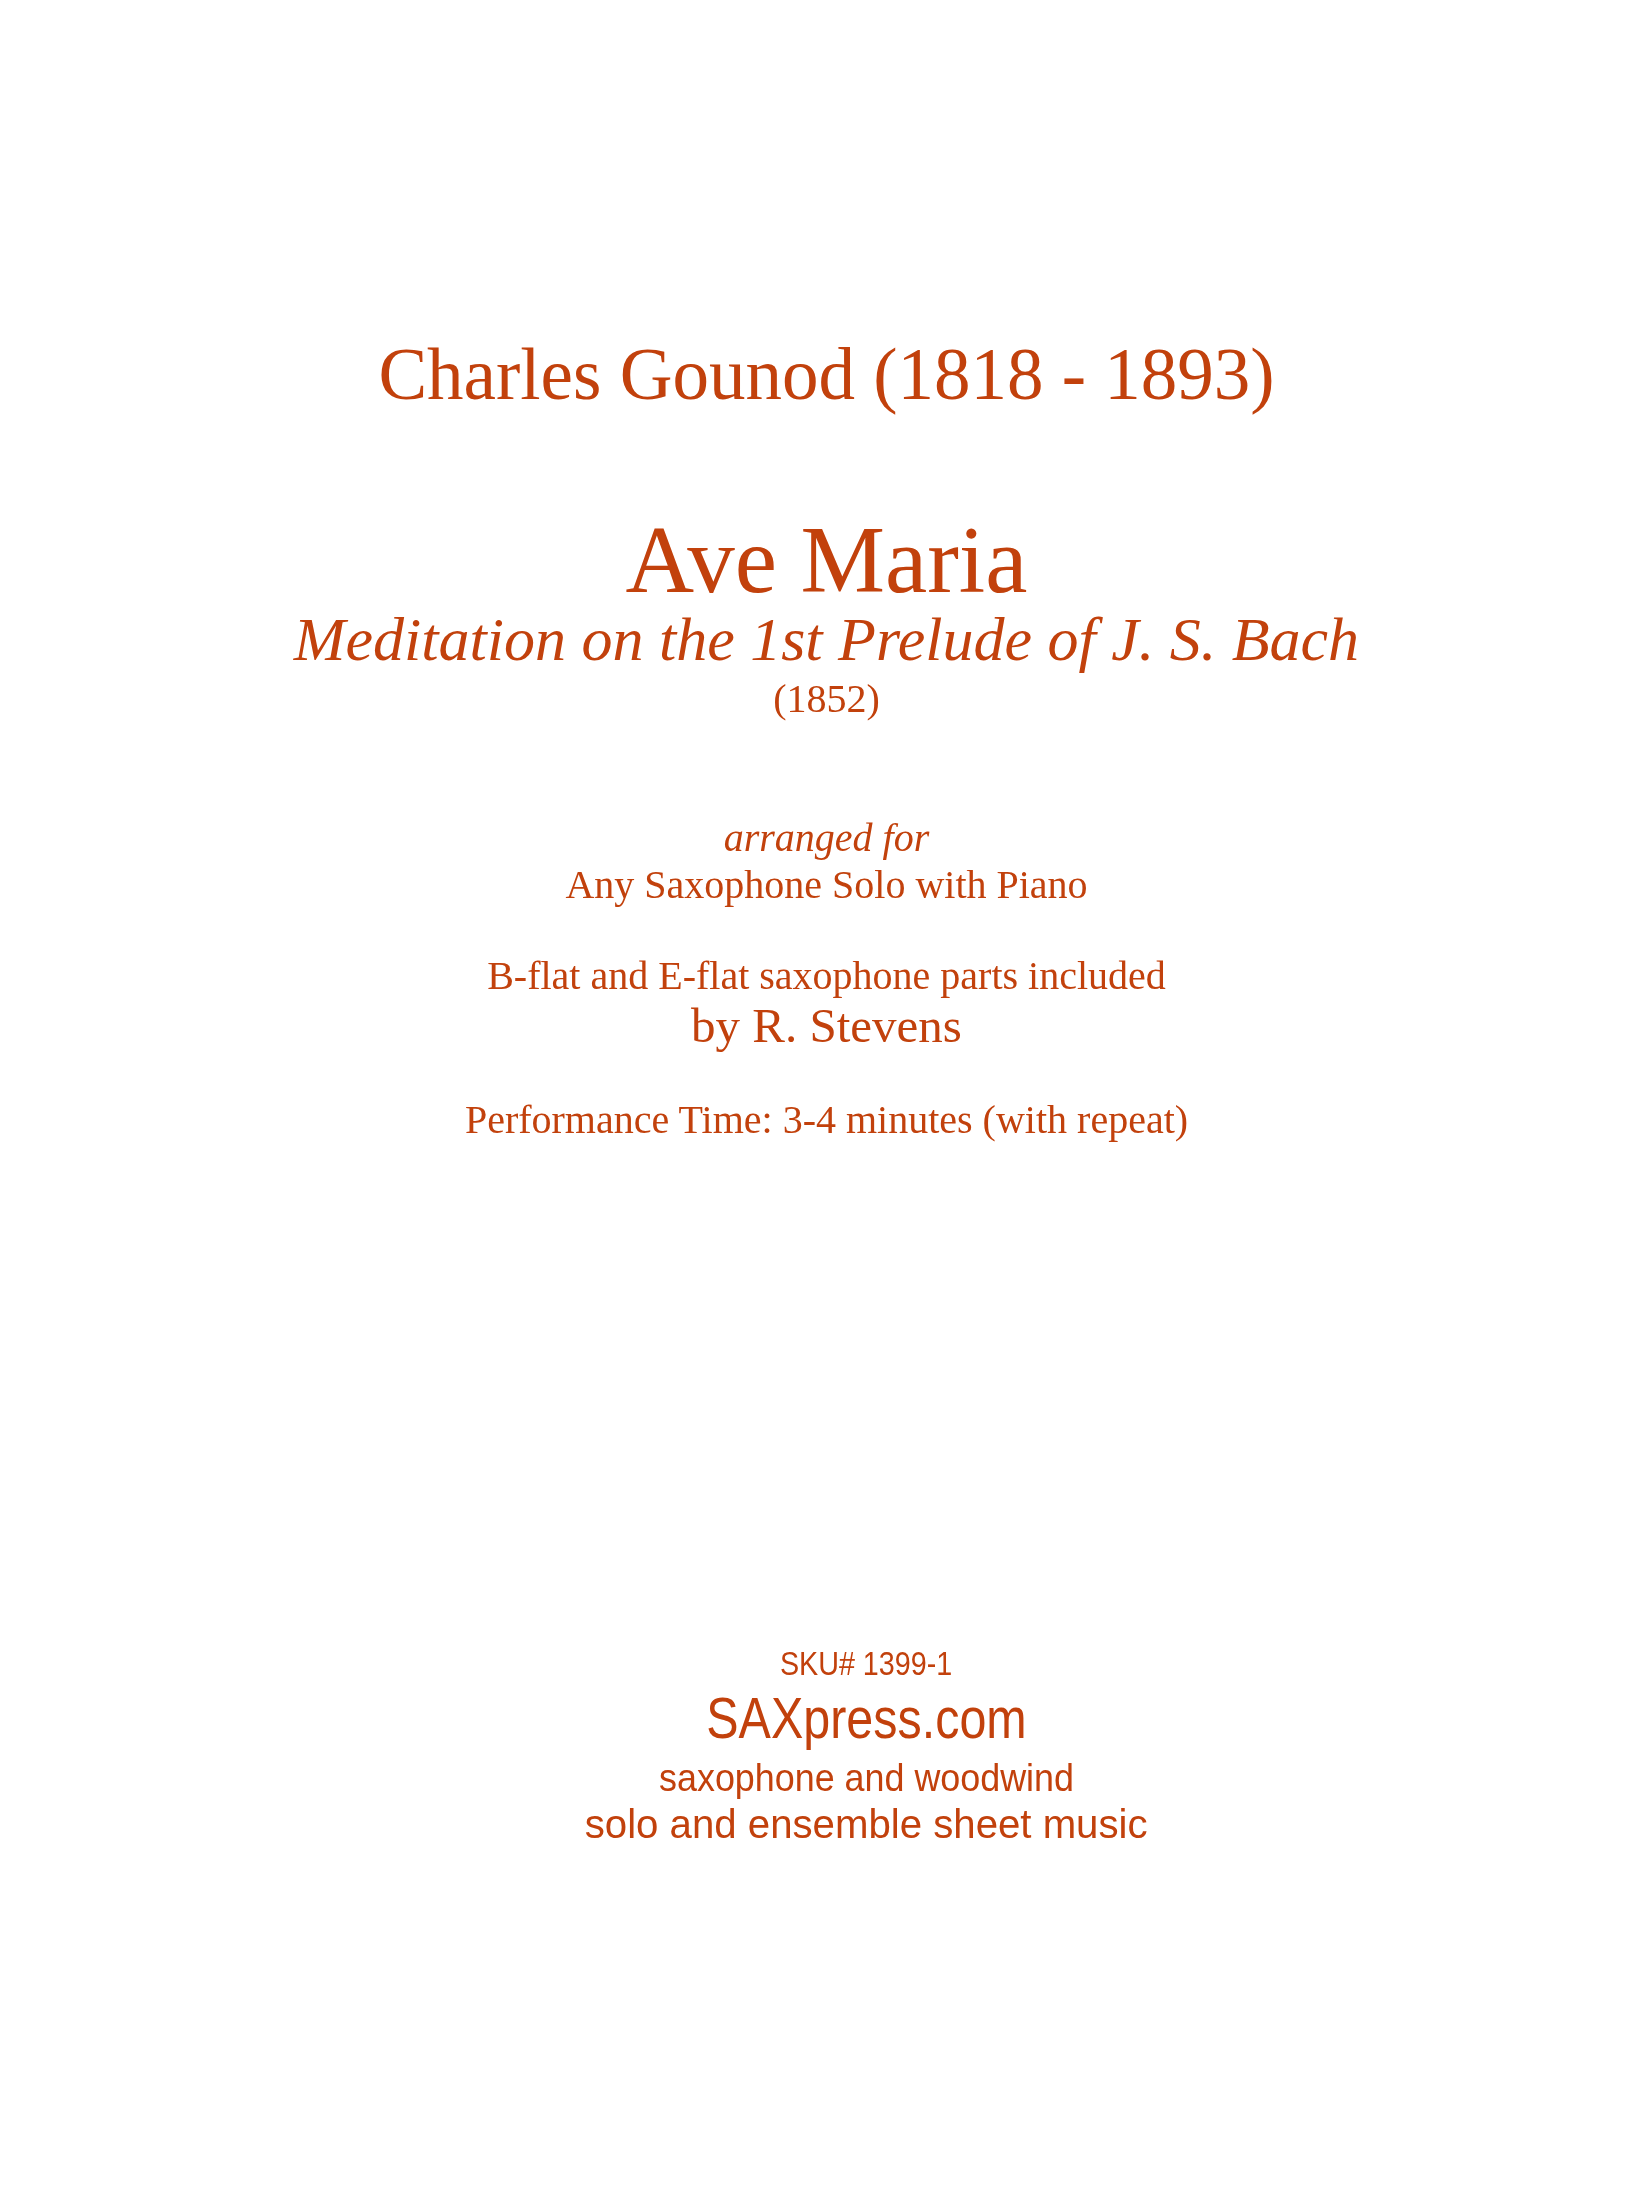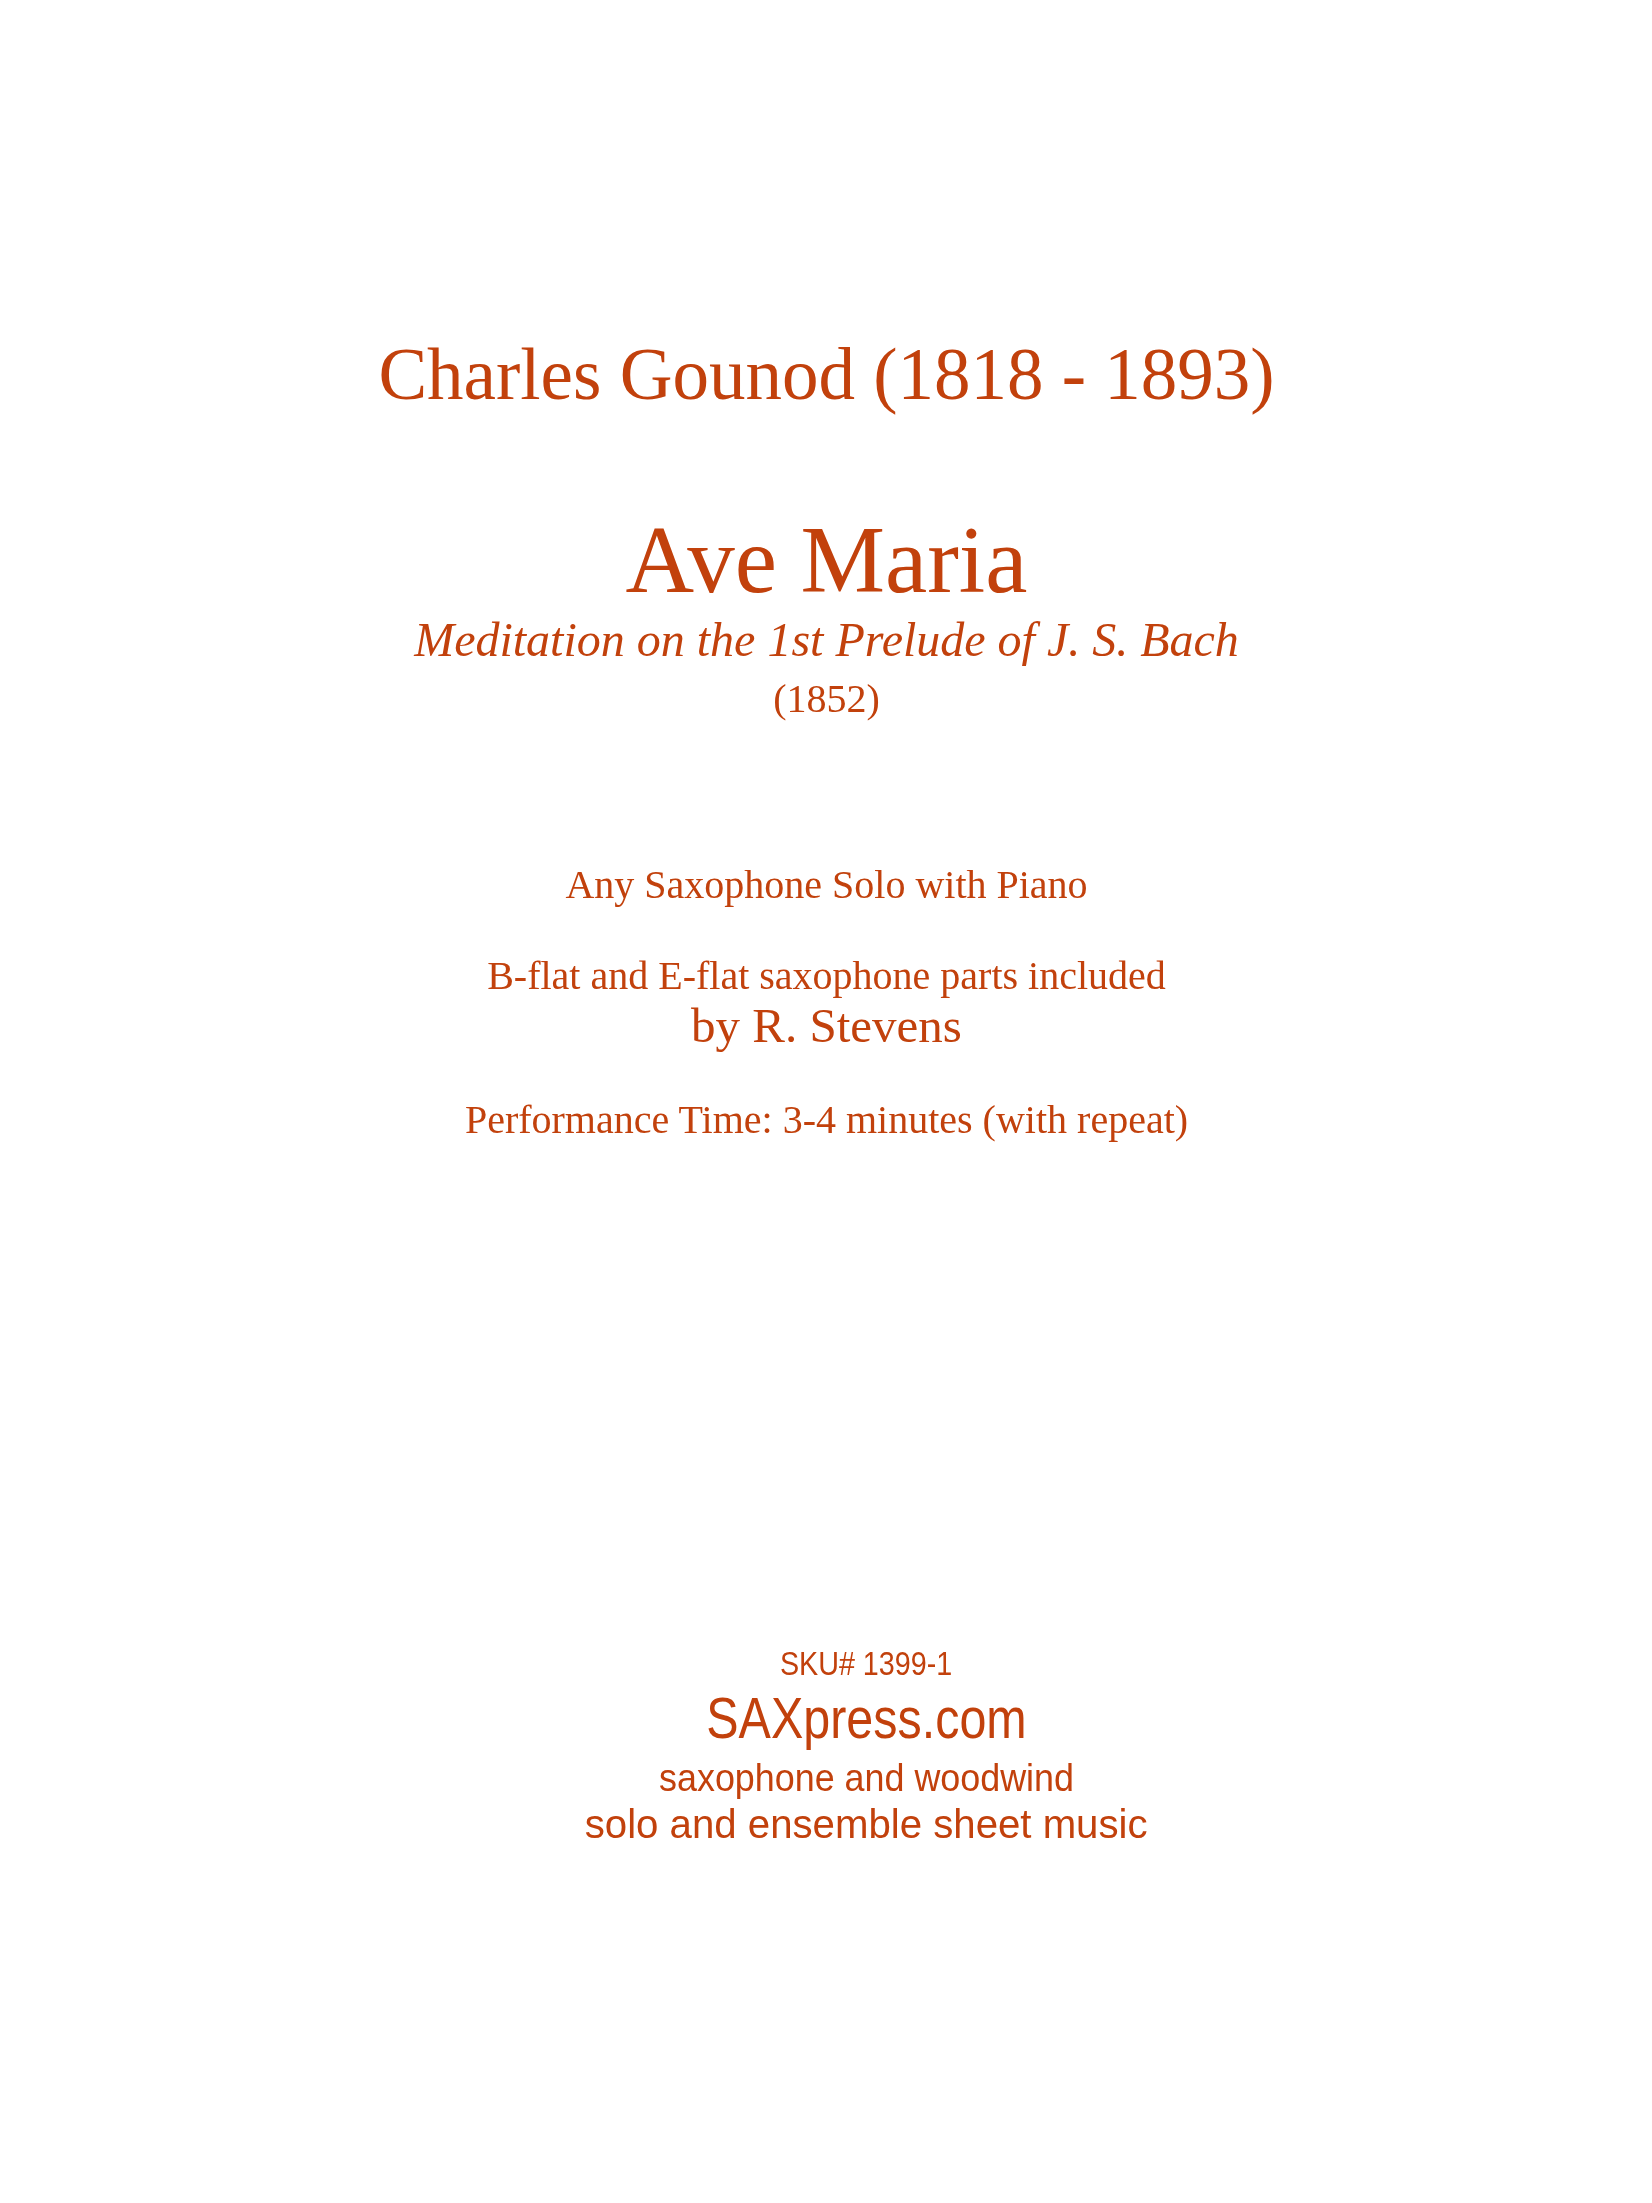--- a/index.html
+++ b/index.html
@@ -23,21 +23,21 @@
       white-space: nowrap;
       margin: 0;
     }
     .serif { font-family: "Liberation Serif", "DejaVu Serif", serif; }
     .sans  { font-family: "Liberation Sans", "DejaVu Sans", sans-serif; padding-left: 40px; }
     .italic { font-style: italic; }
     .squeeze { display: inline-block; transform-origin: center center; }
 
     #composer     { top: 338px;  font-size: 73px;  line-height: 73px; }
     #title        { top: 504px;  font-size: 95px; line-height: 95px; }
-    #subtitle     { top: 609px;  font-size: 48px;  line-height: 61px; }
+    #subtitle     { top: 609px;  font-size: 62px;  line-height: 61px; }
     #year         { top: 679px;  font-size: 40px;  line-height: 40px; }
     #arranged-for { top: 818px;  font-size: 40px;  line-height: 40px; }
     #instrumentation { top: 865px; font-size: 40px; line-height: 40px; }
     #parts        { top: 956px;  font-size: 40px;  line-height: 40px; }
     #arranger     { top: 1006px; font-size: 49px;  line-height: 40px; }
     #performance  { top: 1100px; font-size: 40px;  line-height: 40px; }
 
     #sku          { top: 1647px; font-size: 33px;  line-height: 33px; }
     #sku .squeeze { transform: scaleX(0.87); }
     #site         { top: 1690px; font-size: 57px;  line-height: 57px; }
@@ -53,20 +53,21 @@
 <div class="page">
 
   <p id="composer" class="line serif">Charles Gounod (1818 - 1893)</p>
 
   <h1 id="title" class="line serif" style="font-weight: normal; margin-top: 9px;">Ave Maria</h1>
 
   <p id="subtitle" class="line serif italic">Meditation on the 1st Prelude of J. S. Bach</p>
 
   <p id="year" class="line serif">(1852)</p>
 
+  <p id="arranged-for" class="line serif italic">arranged for</p>
 
   <p id="instrumentation" class="line serif">Any Saxophone Solo with Piano</p>
 
   <p id="parts" class="line serif">B-flat and E-flat saxophone parts included</p>
 
   <p id="arranger" class="line serif">by R. Stevens</p>
 
   <p id="performance" class="line serif">Performance Time: 3-4 minutes (with repeat)</p>
 
   <div>

